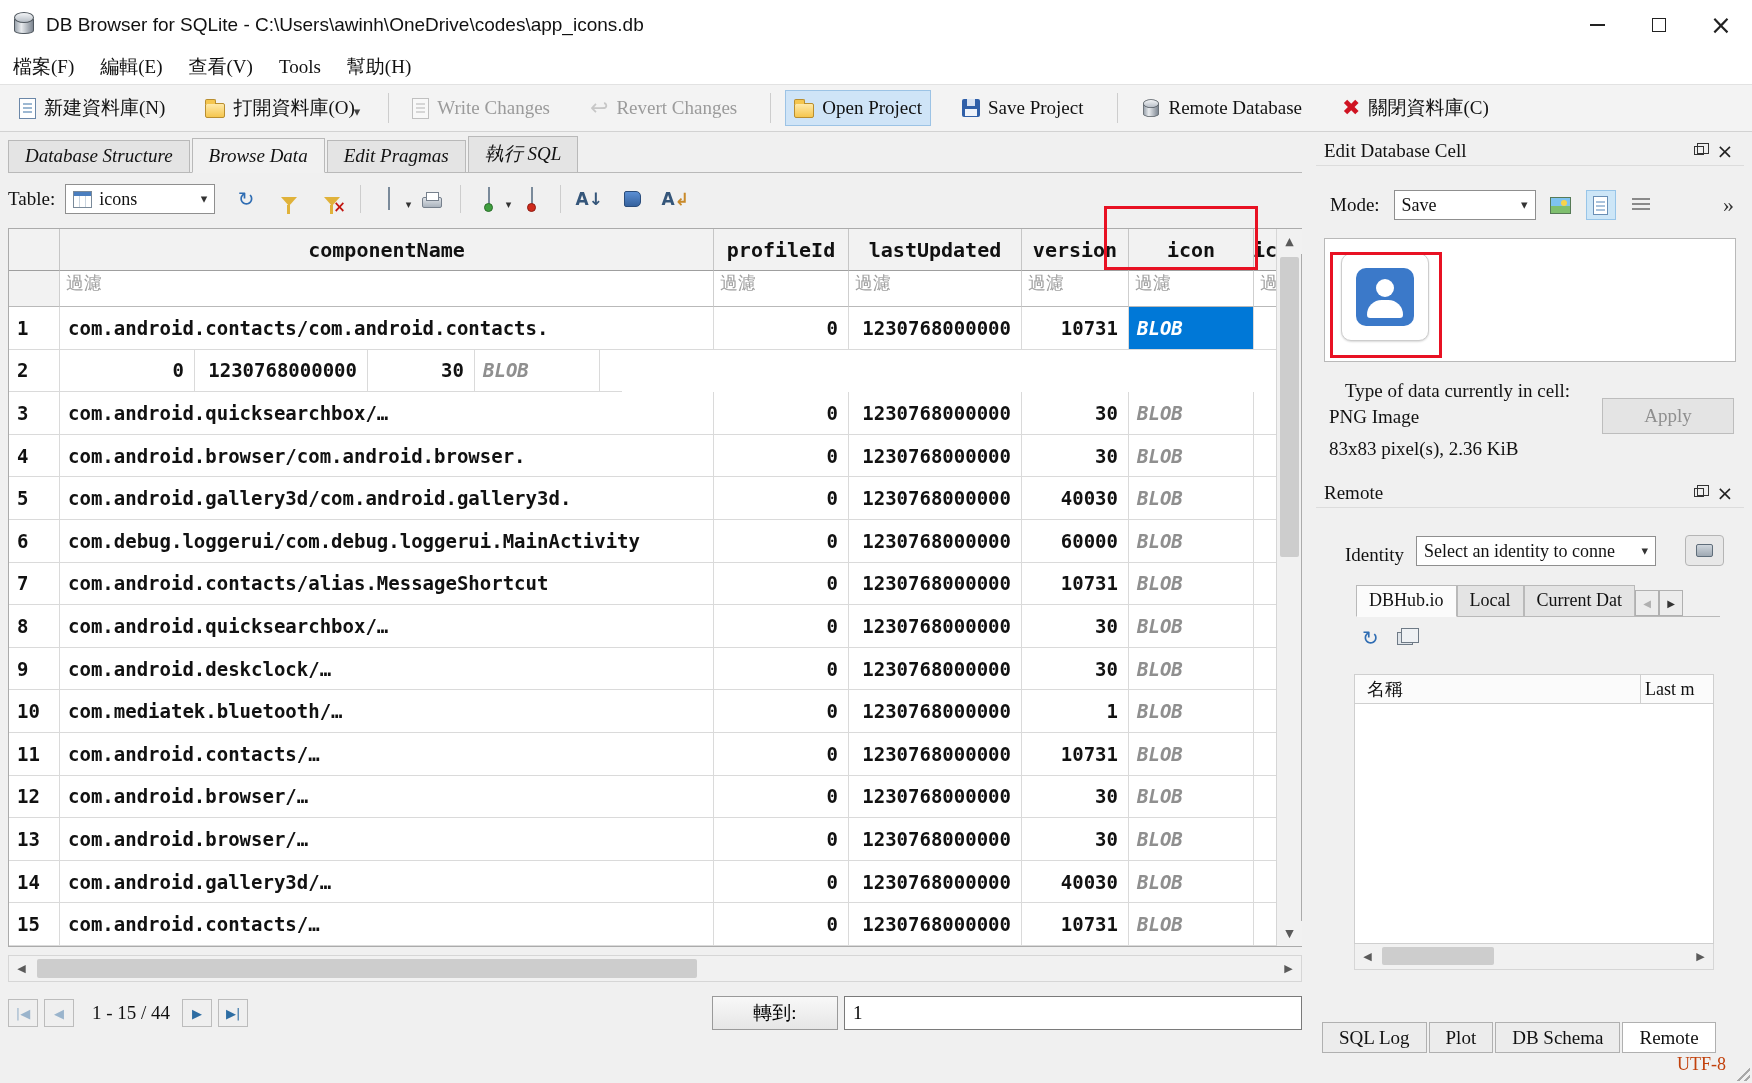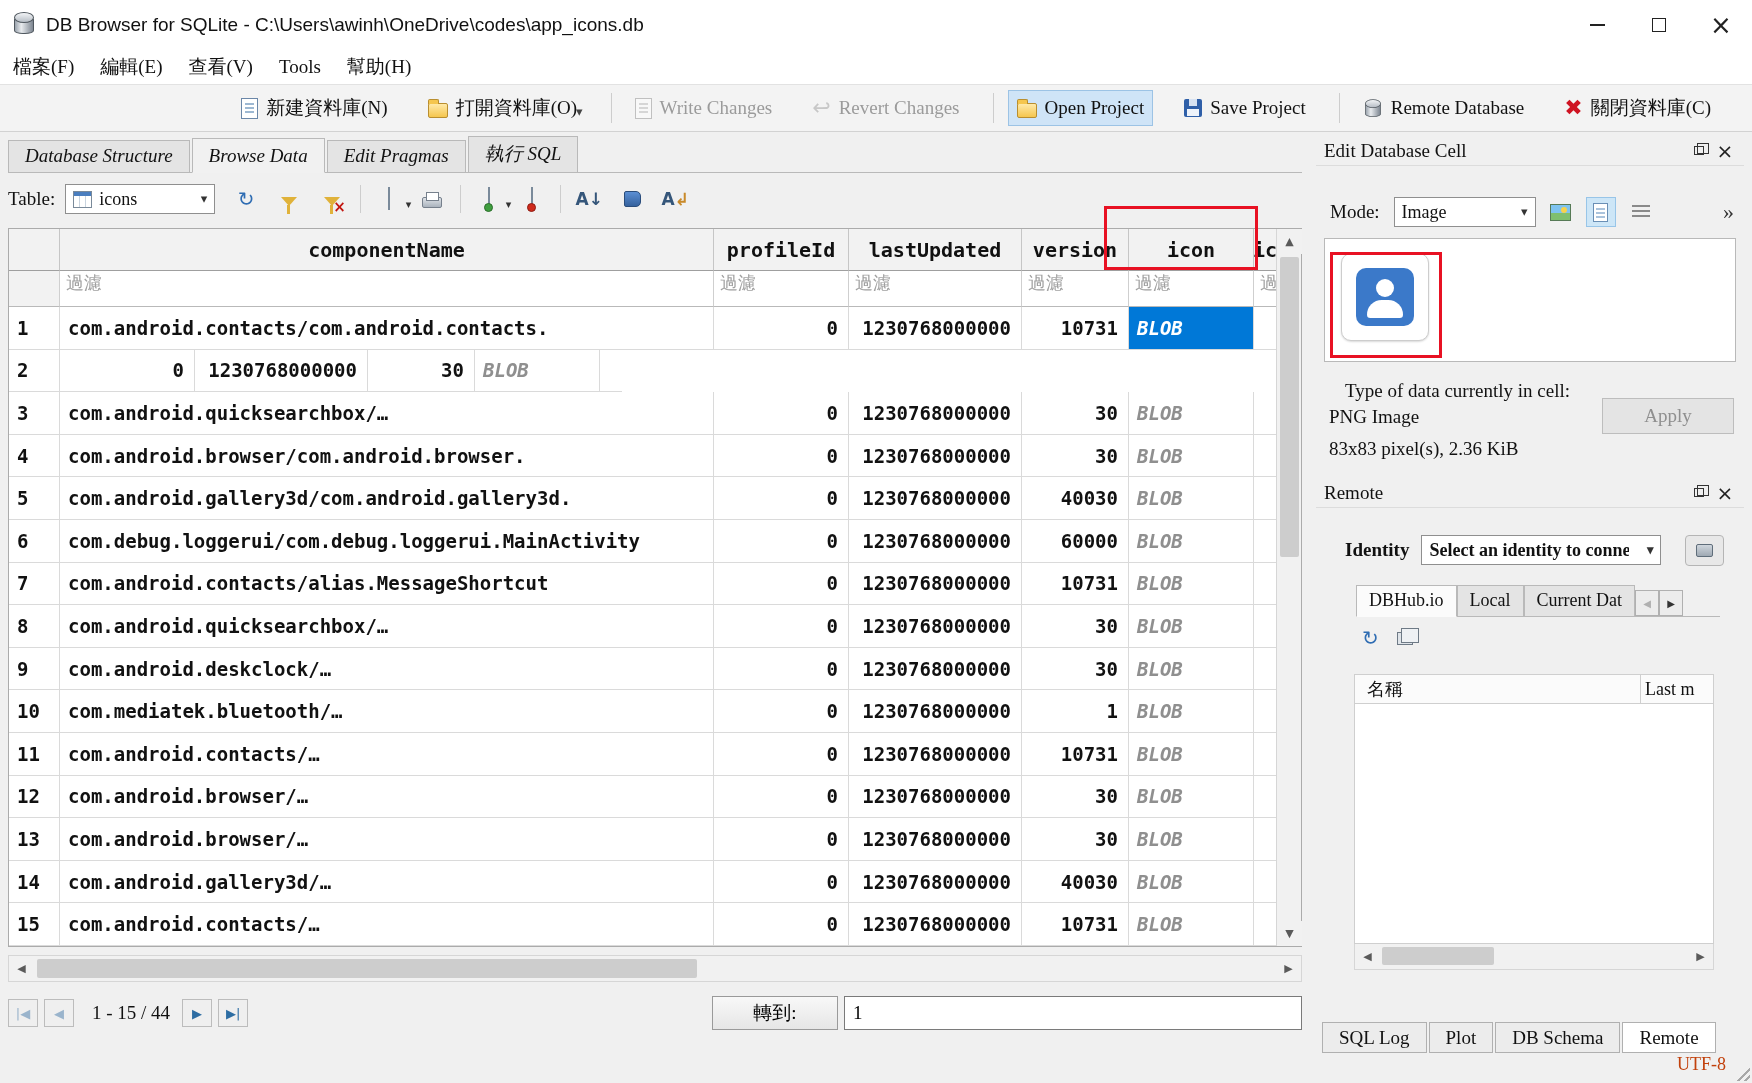--- a/index.html
+++ b/index.html
@@ -19,21 +19,21 @@
   .win-btn{width:62px;height:100%;display:flex;align-items:center;justify-content:center;}
   .glyph-min{width:15px;height:2px;background:#222;}
   .glyph-max{width:14px;height:14px;border:1.5px solid #222;}
   .glyph-close{font-size:26px;line-height:1;font-family:"DejaVu Sans",sans-serif;color:#222;}
 
   
   .menubar{position:absolute;left:0;top:50px;width:1752px;height:34px;background:#fff;display:flex;align-items:center;font-size:19px;}
   .menu-item{padding:3px 13px;}
 
   
-  .toolbar{position:absolute;left:0;top:84px;width:1752px;height:48px;background:#f3f3f3;border-top:1px solid #e2e2e2;border-bottom:1px solid #d2d2d2;display:flex;align-items:center;font-size:19px;padding:0 10px;justify-content:flex-end;}
+  .toolbar{position:absolute;left:0;top:84px;width:1752px;height:48px;background:#f3f3f3;border-top:1px solid #e2e2e2;border-bottom:1px solid #d2d2d2;display:flex;align-items:center;font-size:19px;padding:0 10px;}
   .tb-btn{display:flex;align-items:center;gap:8px;padding:6px 8px;margin-right:22px;border:1px solid transparent;white-space:nowrap;}
   .tb-btn.disabled{color:#9b9b9b;}
   .tb-btn.disabled .tbic{opacity:.45;filter:grayscale(1);}
   .tb-btn.highlight{background:#cfe4f7;border-color:#9cc3e5;}
   .tb-sep{width:1px;height:30px;background:#cdcdcd;margin:0 14px 0 2px;}
   .tb-caret{font-size:13px;color:#444;margin:8px 26px 0 -14px;}
 
   
   .ic-doc{width:17px;height:21px;background:#fff;border:1px solid #6b87a8;position:relative;}
   .ic-doc::after{content:"";position:absolute;left:3px;top:4px;right:3px;height:2px;background:#9db8d2;box-shadow:0 4px 0 #9db8d2,0 8px 0 #9db8d2;}
@@ -122,40 +122,40 @@
   .splitter{position:absolute;left:1304px;top:132px;width:10px;height:912px;}
   .panel{position:absolute;background:#f0f0f0;}
   .p-head{height:30px;display:flex;align-items:center;border-bottom:1px solid #dcdcdc;padding:0 6px 0 8px;font-size:19px;}
   .p-title{flex:1;}
   .ph-btn{width:26px;height:22px;display:flex;align-items:center;justify-content:center;}
   .glyph-restore{width:10px;height:9px;border:1px solid #333;background:#f0f0f0;position:relative;}
   .glyph-restore::before{content:"";position:absolute;left:2px;top:-4px;width:10px;height:9px;border:1px solid #333;}
   .ph-x{font-size:20px;line-height:1;font-family:"DejaVu Sans",sans-serif;color:#222;}
 
   #edit-panel{left:1316px;top:136px;width:428px;height:330px;}
-  .mode-row{position:absolute;left:14px;top:59px;right:10px;height:34px;display:flex;align-items:center;gap:10px;font-size:19px;}
+  .mode-row{position:absolute;left:14px;top:52px;right:10px;height:34px;display:flex;align-items:center;gap:10px;font-size:19px;}
   .mode-combo{width:142px;margin-left:4px;}
   .ic-img{width:21px;height:17px;border:1px solid #567a56;background:linear-gradient(#7ec3f0 0 55%,#7fbf6e 55%);position:relative;}
   .ic-img::after{content:"";position:absolute;right:3px;top:2px;width:6px;height:6px;border-radius:50%;background:#f7d34a;}
   .ic-page{width:15px;height:19px;background:#fff;border:1px solid #6a8fb5;position:relative;}
   .ic-page::after{content:"";position:absolute;left:2px;top:4px;right:2px;height:2px;background:#aac3dc;box-shadow:0 4px 0 #aac3dc,0 8px 0 #aac3dc;}
   .ic-align{width:18px;height:14px;background:repeating-linear-gradient(#8a8a8a 0 2px,transparent 2px 5px);}
   .more-chevron{margin-left:auto;font-size:22px;color:#333;}
   .preview{position:absolute;left:8px;top:102px;right:8px;height:124px;background:#fff;border:1px solid #b9b9b9;}
   .tile{position:absolute;left:16px;top:14px;width:88px;height:88px;background:#fff;border:1px solid #cdcdcd;border-radius:10px;box-shadow:0 1px 2px rgba(0,0,0,.15);display:flex;align-items:center;justify-content:center;}
   .person-badge{width:58px;height:58px;background:#3b79c9;border-radius:10px;position:relative;}
   .person-badge::before{content:"";position:absolute;left:50%;top:11px;transform:translateX(-50%);width:18px;height:18px;background:#fff;border-radius:50%;}
   .person-badge::after{content:"";position:absolute;left:50%;bottom:8px;transform:translateX(-50%);width:36px;height:18px;background:#fff;border-radius:18px 18px 4px 4px;}
   .type-caption{position:absolute;left:29px;top:244px;font-size:19px;}
   .type-value{position:absolute;left:13px;top:270px;font-size:19px;}
   .apply-btn{position:absolute;right:10px;top:262px;width:132px;height:36px;background:#e4e4e4;border:1px solid #bdbdbd;color:#8f8f8f;font-family:"Liberation Serif",serif;font-size:19px;}
   .size-text{position:absolute;left:13px;top:302px;font-size:19px;}
 
   #remote-panel{left:1316px;top:478px;width:428px;height:530px;}
-  .identity-row{position:absolute;left:29px;top:56px;right:20px;height:32px;display:flex;align-items:center;gap:12px;font-size:19px;font-weight:bold;}
+  .identity-row{position:absolute;left:29px;top:56px;right:20px;height:32px;display:flex;align-items:flex-end;gap:12px;font-size:19px;}
   .id-combo{width:240px;}
   .id-combo .clip{overflow:hidden;white-space:nowrap;max-width:200px;}
   .tool-btn{margin-left:auto;width:39px;height:31px;background:#e8e8e8;border:1px solid #b5b5b5;border-radius:4px;display:flex;align-items:center;justify-content:center;}
   .ic-card{width:17px;height:13px;border:1px solid #5f6d7a;background:linear-gradient(#cfd6dd,#9fa9b3);border-radius:2px;}
   .rtabs{position:absolute;left:40px;top:106px;width:364px;height:33px;display:flex;align-items:flex-end;border-bottom:1px solid #b9b9b9;font-size:18px;}
   .rtab{padding:4px 12px 5px;border:1px solid #b9b9b9;border-bottom:none;background:#e4e4e4;white-space:nowrap;overflow:hidden;}
   .rtab.active{background:#fbfbfb;position:relative;top:1px;border-bottom:1px solid #fbfbfb;}
   .rtab.clipped{max-width:116px;}
   .rarrow{width:24px;height:26px;border:1px solid #b0b0b0;background:#ececec;display:flex;align-items:center;justify-content:center;font-size:10px;color:#333;font-family:"DejaVu Sans",sans-serif;}
   .rarrow.dim{color:#b0b0b0;}
@@ -520,21 +520,21 @@
       <span class="ph-btn">
           <span class="glyph-restore"></span>
         </span>
       <span class="ph-btn">
           <span class="ph-x">×</span>
         </span>
     </div>
     <div class="mode-row">
       <span class="lbl">Mode:</span>
       <div class="combo mode-combo">
-        <span>Image</span>
+        <span>Save</span>
         <span class="caret">▾</span>
       </div>
       <div class="icon-btn">
           <span class="ic-img"></span>
         </div>
       <div class="icon-btn hl">
           <span class="ic-page"></span>
         </div>
       <div class="icon-btn">
           <span class="ic-align"></span>

